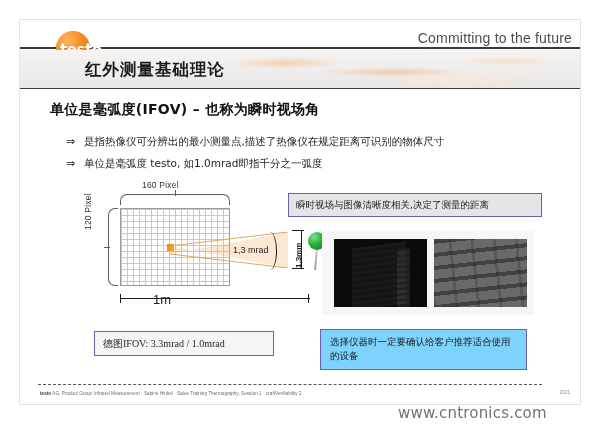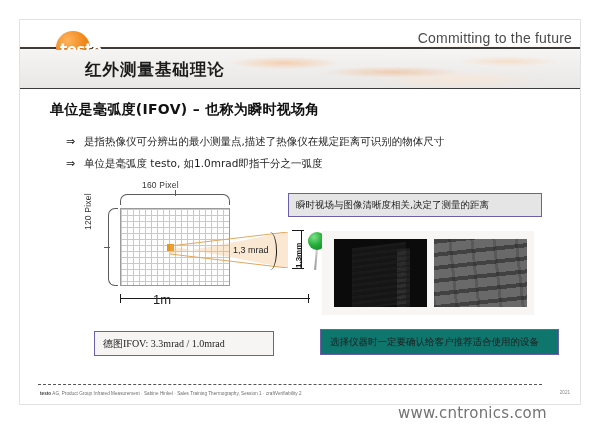--- a/index.html
+++ b/index.html
@@ -237,22 +237,22 @@
   .co-top{
     left:288px;top:193px;width:254px;padding:4px 7px;
     background:#e5e5e5;
   }
   .co-ifov{
     left:94px;top:331px;width:180px;padding:4px 8px;
     background:#f6f5f3;
     font-family:"Liberation Serif",serif;font-size:10px;
   }
   .co-orange{
-    left:320px;top:329px;width:239px;padding:5px 9px;
-    background:#0f766e;
+    left:320px;top:329px;width:207px;padding:5px 9px;
+    background:#7dd3fc;
   }
 
   
   .footer-rule{
     position:absolute;left:38px;top:384px;width:504px;height:0;
     border-top:1.1px dashed #555;
   }
   .footer-txt{
     position:absolute;left:40px;top:391px;
     font-size:4.6px;color:#6d6d6d;white-space:nowrap;letter-spacing:.05px;

